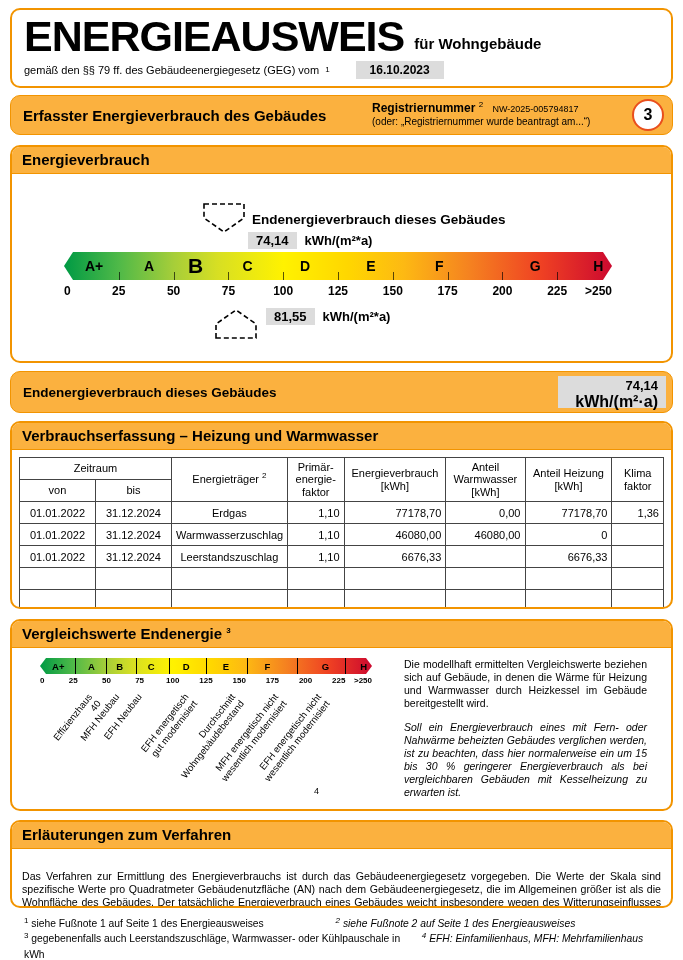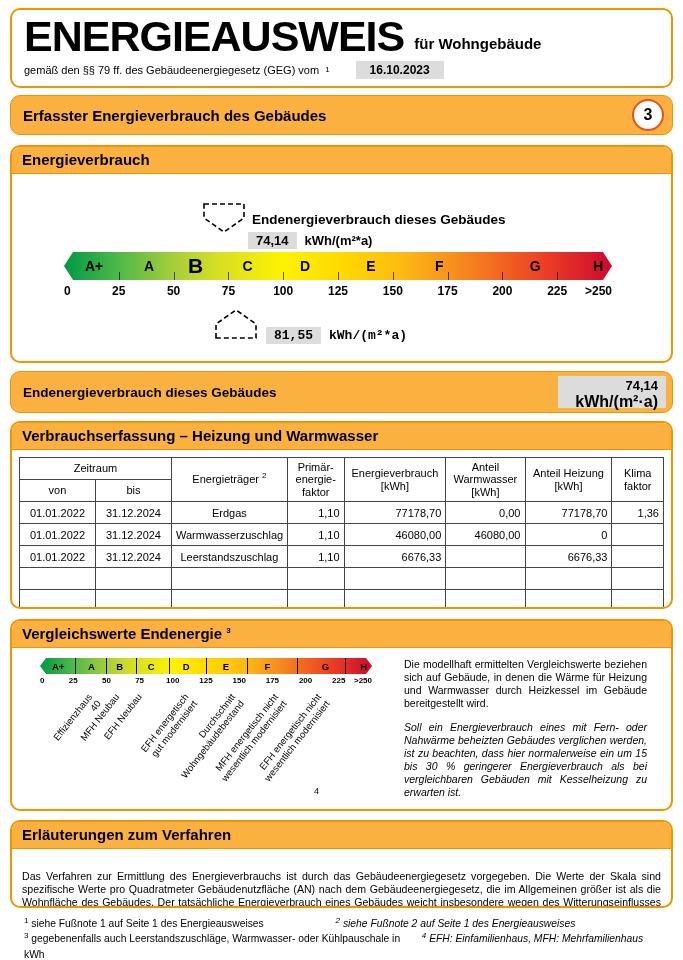--- a/index.html
+++ b/index.html
@@ -53,21 +53,21 @@
   .big-bar { top:78px; left:52px; width:548px; }
   .bar-letter { position:absolute; top:50%; transform:translate(-50%,-50%); font-weight:bold; font-size:14px; }
   .bar-letter.current { font-size:21px; }
   .btick { position:absolute; bottom:0; width:1px; height:8px; background:rgba(0,0,0,.65); }
   .ticks { position:absolute; height:14px; font-weight:bold; font-size:12px; }
   .big-ticks { top:110px; left:52px; width:548px; }
   .tick { position:absolute; transform:translateX(-50%); white-space:nowrap; }
   .tick.t-first { transform:none; }
   .tick.t-last { transform:translateX(-100%); }
   .prim-block { position:absolute; top:134px; left:202px; }
-  .prim-top { display:flex; align-items:flex-end; gap:8px;font-family:Liberation Mono, monospace; }
+  .prim-top { display:flex; align-items:flex-start; gap:8px; }
   .prim-value-row { font-size:13px; font-weight:bold; display:flex; gap:8px; align-items:center; }
   .prim-label { font-weight:bold; font-size:13.5px; margin-left:14px; margin-top:1px; }
 
   
   .end-band { margin-top:8px; height:42px; display:flex; align-items:stretch; padding:4px 6px 4px 12px; gap:10px; }
   .end-band-left { flex:1; display:flex; flex-direction:column; justify-content:center; }
   .end-band-title { font-weight:bold; font-size:13.5px; }
   .end-band-sub { font-size:11.5px; }
   .end-band-valuebox { width:108px; background:#DCDCDC; text-align:right; padding:2px 8px; font-weight:bold; }
   .end-band-value { font-size:13px; }
@@ -125,20 +125,28 @@
     </div>
     <div class="header-row2">
       <span>gemäß den §§ 79 ff. des Gebäudeenergiegesetz (GEG) vom</span>
       <sup>1</sup>
       <span class="date-box">16.10.2023</span>
     </div>
   </div>
 
   <div class="band erfasst-band">
     <div class="erfasst-title">Erfasster Energieverbrauch des Gebäudes</div>
+    <div class="reg-block">
+      <div class="reg-line1">
+        <span class="reg-label">Registriernummer</span>
+        <sup>2</sup>
+        <span class="reg-value">NW-2025-005794817</span>
+      </div>
+      <div class="reg-alt">(oder: „Registriernummer wurde beantragt am...“)</div>
+    </div>
     <div class="page-circle">3</div>
   </div>
 
   <div class="box energy-box">
     <div class="section-head">Energieverbrauch</div>
     <div class="energy-body">
 
       <div class="marker-row">
         <span>
           <svg width="44" height="32" viewBox="0 0 44 32">

